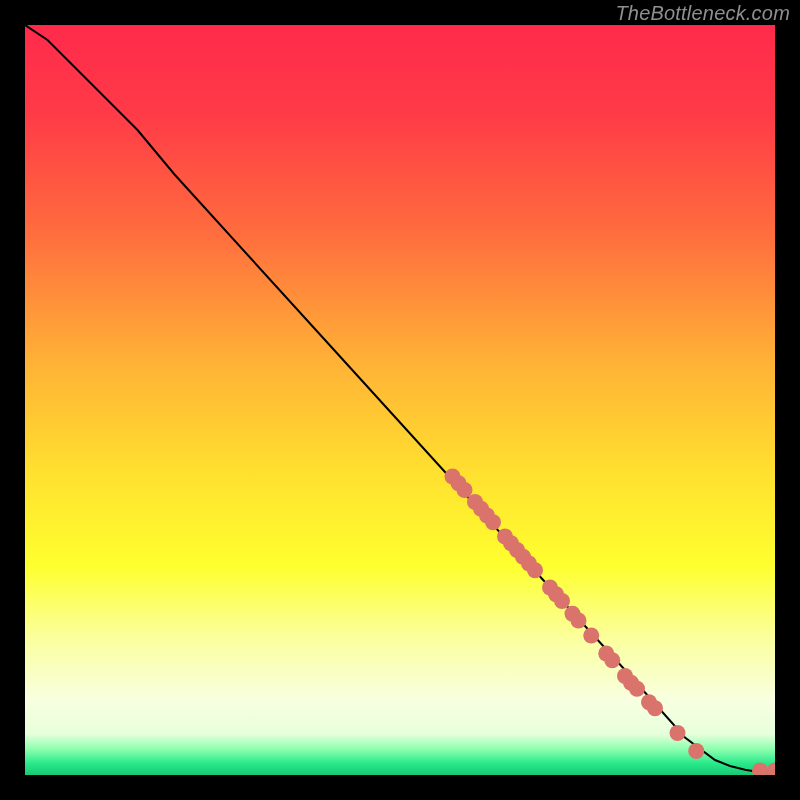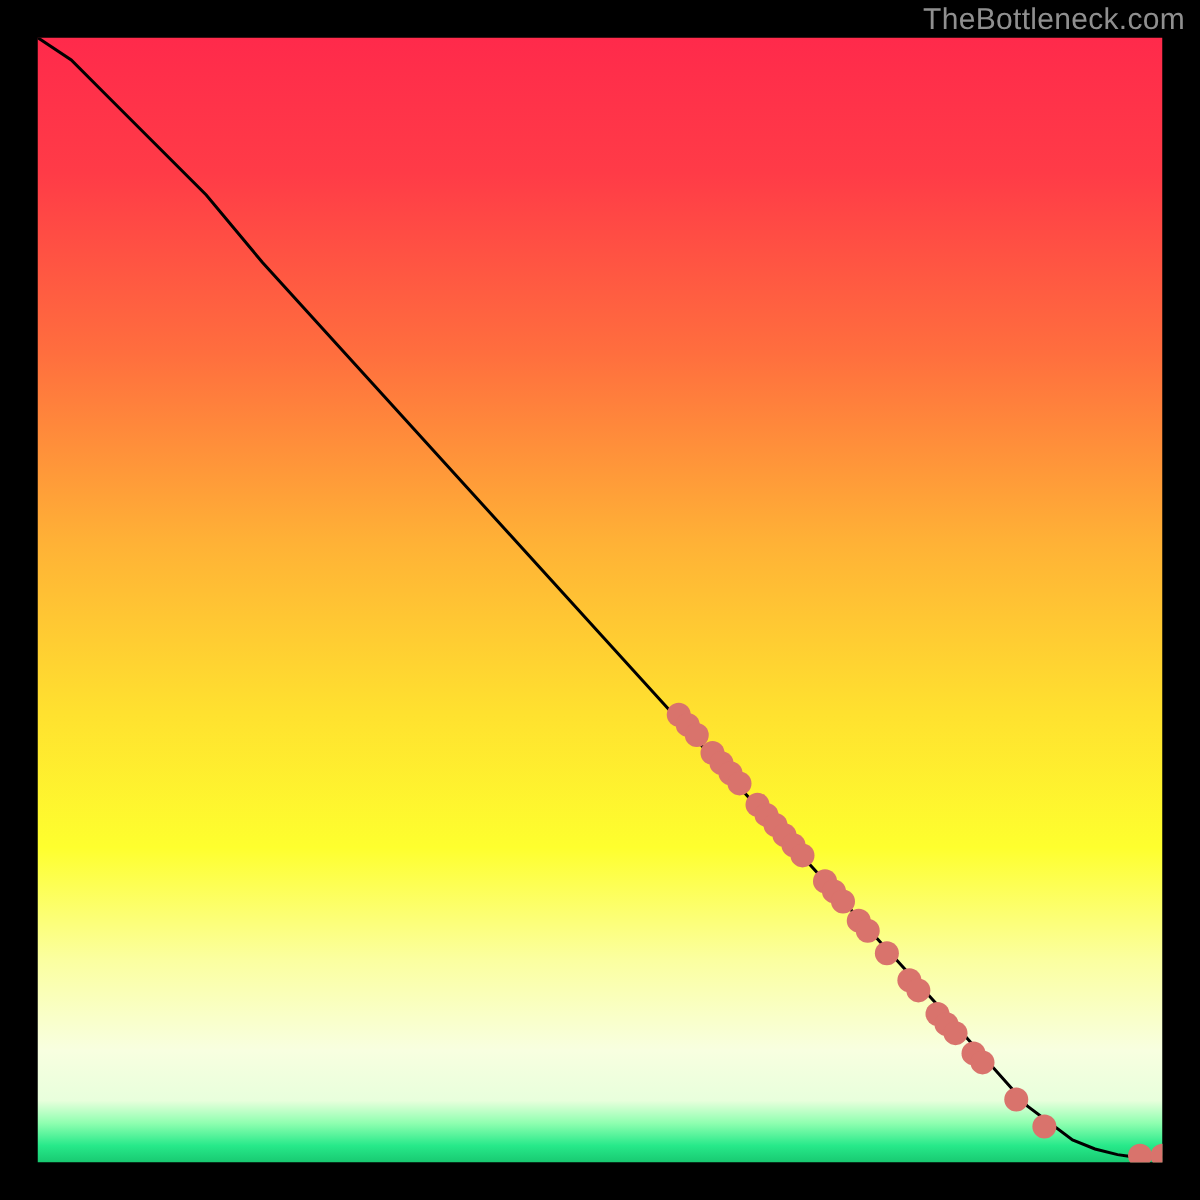--- a/index.html
+++ b/index.html
@@ -7,20 +7,21 @@
     padding: 0;
     width: 800px;
     height: 800px;
     background: #000;
     overflow: hidden;
   }
   .stage {
     position: relative;
     width: 800px;
     height: 800px;
+    font-style: italic;
   }
   .plot {
     position: absolute;
     left: 25px;
     top: 25px;
     width: 750px;
     height: 750px;
   }
   .attrib {
     position: absolute;

